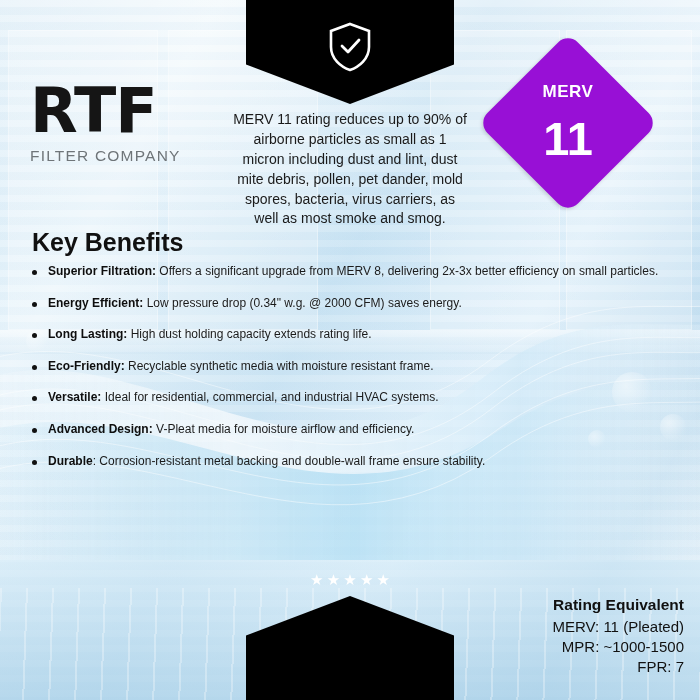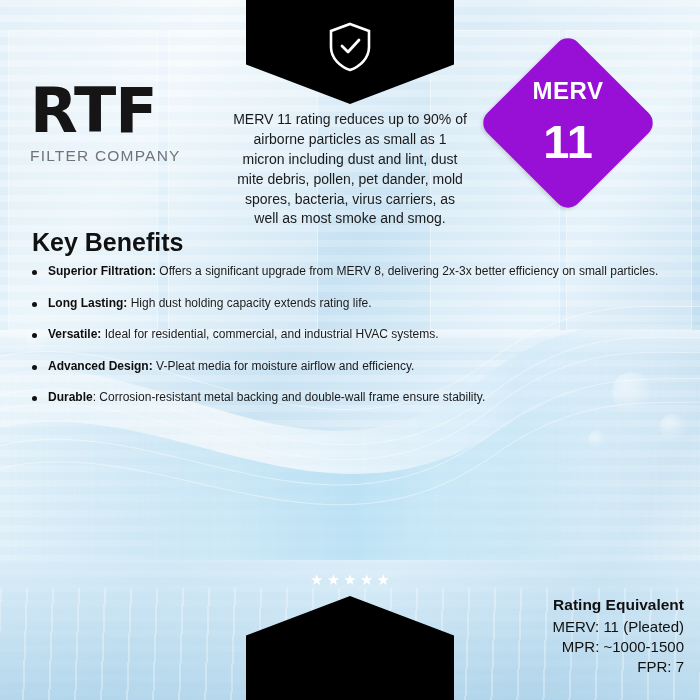--- a/index.html
+++ b/index.html
@@ -101,21 +101,21 @@
     background: #9810d6;
     border-radius: 14px;
     transform: rotate(45deg);
     box-shadow: 0 2px 4px rgba(0,0,0,0.15);
   }
   .badge-text {
     position: absolute; left: 0; top: 0; width: 180px; height: 180px;
     display: flex; flex-direction: column; align-items: center; justify-content: center;
     color: #fff;
   }
-  .badge-top { font-size: 24px; font-weight: bold; letter-spacing: 0.5px; line-height: 1; }
+  .badge-top { font-size: 17px; font-weight: bold; letter-spacing: 0.5px; line-height: 1; }
   .badge-num { font-size: 47px; font-weight: bold; line-height: 1.05; margin-top: 14px; }
 
   
   .kb-title {
     position: absolute; left: 32px; top: 228px; z-index: 7;
     font-size: 25px; font-weight: bold; color: #111;
   }
   .benefits {
     position: absolute; left: 30px; top: 262px; width: 640px; z-index: 7;
   }
@@ -217,21 +217,29 @@
   </div>
 
   <div class="kb-title">Key Benefits</div>
   <div class="benefits">
     <div class="benefit">
       <span class="dot"></span>
       <b>Superior Filtration:</b><span> Offers a significant upgrade from MERV 8, delivering 2x-3x better efficiency on small particles.</span>
     </div>
     <div class="benefit">
       <span class="dot"></span>
+      <b>Energy Efficient:</b><span> Low pressure drop (0.34" w.g. @ 2000 CFM) saves energy.</span>
+    </div>
+    <div class="benefit">
+      <span class="dot"></span>
       <b>Long Lasting:</b><span> High dust holding capacity extends rating life.</span>
+    </div>
+    <div class="benefit">
+      <span class="dot"></span>
+      <b>Eco-Friendly:</b><span> Recyclable synthetic media with moisture resistant frame.</span>
     </div>
     <div class="benefit">
       <span class="dot"></span>
       <b>Versatile:</b><span> Ideal for residential, commercial, and industrial HVAC systems.</span>
     </div>
     <div class="benefit">
       <span class="dot"></span>
       <b>Advanced Design:</b><span> V-Pleat media for moisture airflow and efficiency.</span>
     </div>
     <div class="benefit">

